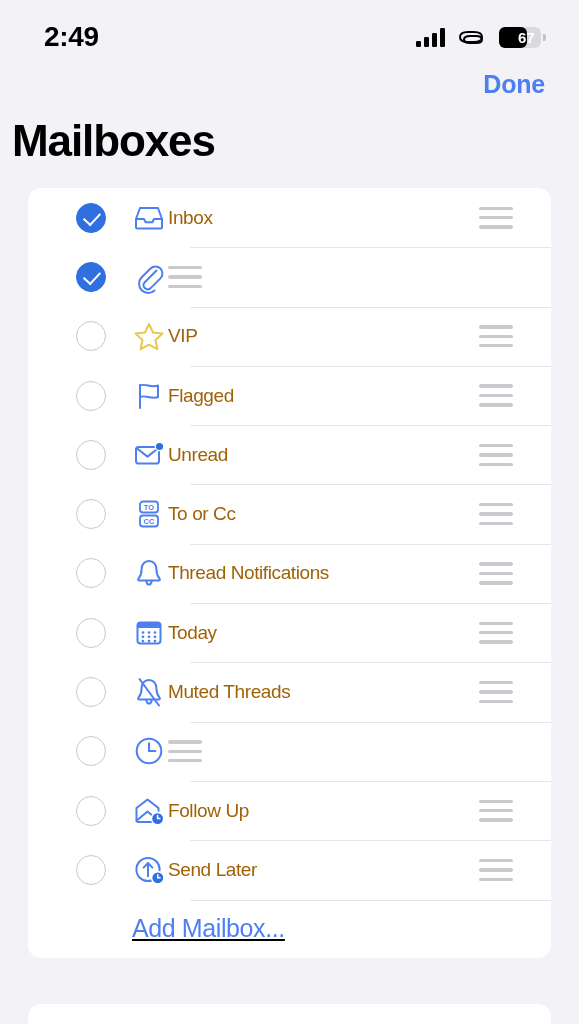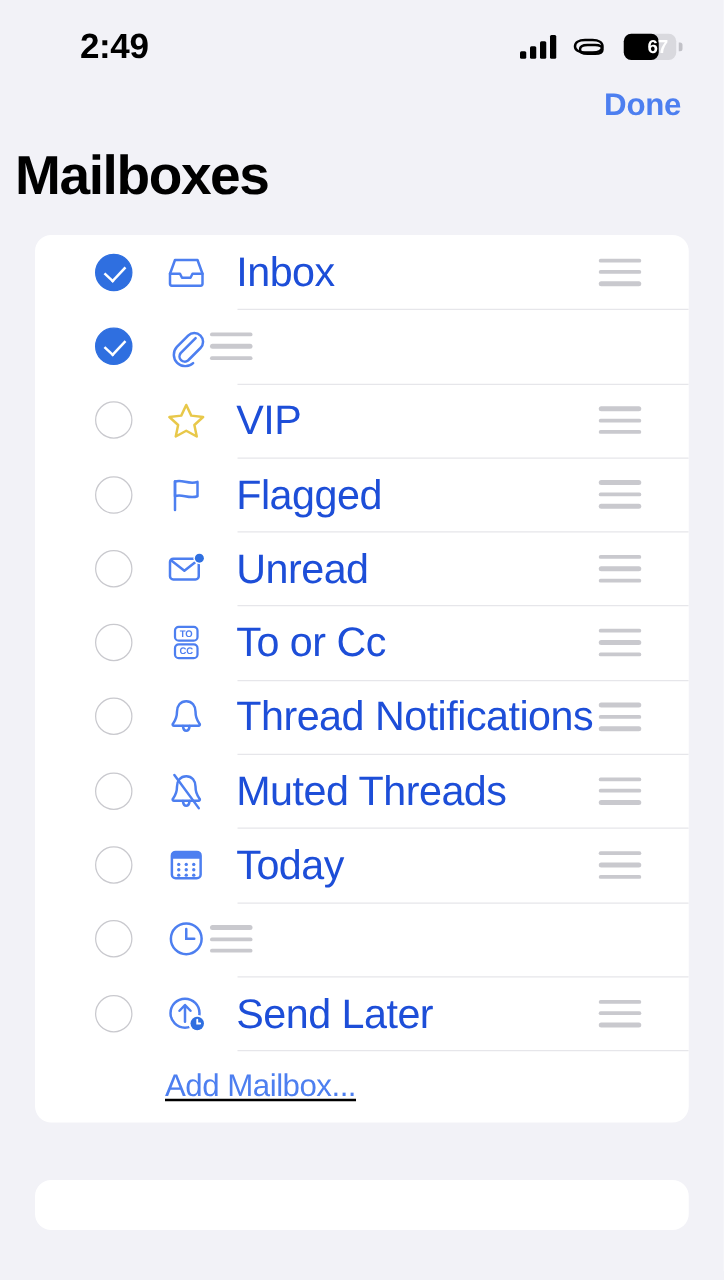--- a/index.html
+++ b/index.html
@@ -17,21 +17,20 @@
     position: relative;
   }
 
   
   .status-bar {
     height: 60px;
     display: flex;
     align-items: center;
     justify-content: space-between;
     padding: 14px 38px 0 44px;
-    margin-left: 20px;
   }
   .status-time {
     font-size: 28px;
     font-weight: bold;
     color: #000;
     letter-spacing: -0.3px;
   }
   .status-right {
     display: flex;
     align-items: center;
@@ -178,23 +177,22 @@
     height: 38px;
     margin-left: 24px;
     display: flex;
     align-items: center;
     justify-content: center;
   }
   .row-icon svg { display: block; }
 
   .row-label {
     flex: 1 1 auto;
-    margin-left: 21px;
-    font-size: 33px;
-    color: #1d4ed8;
+    font-size: 19px;
+    color: #a16207;
     letter-spacing: -0.4px;
   }
 
   
   .drag-handle {
     flex: 0 0 auto;
     margin-right: 38px;
     width: 34px;
     display: flex;
     flex-direction: column;
@@ -362,37 +360,20 @@
 
   <div class="row">
     <div class="checkbox"></div>
     <div class="row-icon">
       <svg width="34" height="34" viewBox="0 0 34 34" fill="none" stroke="#4d7ff0" stroke-width="2" stroke-linecap="round" stroke-linejoin="round">
         <path d="M17 5 C12.3 5 9.6 8.7 9.6 13.2 C9.6 19 7.5 21.4 6.3 23 C5.8 23.7 6.3 24.6 7.2 24.6 L26.8 24.6 C27.7 24.6 28.2 23.7 27.7 23 C26.5 21.4 24.4 19 24.4 13.2 C24.4 8.7 21.7 5 17 5 Z"></path>
         <path d="M14.3 24.8 C14.6 27.2 15.6 28.6 17 28.6 C18.4 28.6 19.4 27.2 19.7 24.8"></path>
       </svg>
     </div>
     <div class="row-label">Thread Notifications</div>
-    <div class="drag-handle">
-        <span></span>
-        <span></span>
-        <span></span>
-      </div>
-  </div>
-
-  <div class="row">
-    <div class="checkbox"></div>
-    <div class="row-icon">
-      <svg width="34" height="34" viewBox="0 0 34 34" fill="none" stroke="#4d7ff0" stroke-width="2" stroke-linecap="round" stroke-linejoin="round">
-        <path d="M17 5 C12.3 5 9.6 8.7 9.6 13.2 C9.6 19 7.5 21.4 6.3 23 C5.8 23.7 6.3 24.6 7.2 24.6 L26.8 24.6 C27.7 24.6 28.2 23.7 27.7 23 C26.5 21.4 24.4 19 24.4 13.2 C24.4 8.7 21.7 5 17 5 Z"></path>
-        <path d="M14.3 24.8 C14.6 27.2 15.6 28.6 17 28.6 C18.4 28.6 19.4 27.2 19.7 24.8"></path>
-        <path d="M7.5 4 L27 30.5"></path>
-      </svg>
-    </div>
-    <div class="row-label">Muted Threads</div>
     <div class="drag-handle">
         <span></span>
         <span></span>
         <span></span>
       </div>
   </div>
 
   <div class="row">
     <div class="checkbox"></div>
     <div class="row-icon">
@@ -416,32 +397,67 @@
     <div class="drag-handle">
         <span></span>
         <span></span>
         <span></span>
       </div>
   </div>
 
   <div class="row">
     <div class="checkbox"></div>
     <div class="row-icon">
+      <svg width="34" height="34" viewBox="0 0 34 34" fill="none" stroke="#4d7ff0" stroke-width="2" stroke-linecap="round" stroke-linejoin="round">
+        <path d="M17 5 C12.3 5 9.6 8.7 9.6 13.2 C9.6 19 7.5 21.4 6.3 23 C5.8 23.7 6.3 24.6 7.2 24.6 L26.8 24.6 C27.7 24.6 28.2 23.7 27.7 23 C26.5 21.4 24.4 19 24.4 13.2 C24.4 8.7 21.7 5 17 5 Z"></path>
+        <path d="M14.3 24.8 C14.6 27.2 15.6 28.6 17 28.6 C18.4 28.6 19.4 27.2 19.7 24.8"></path>
+        <path d="M7.5 4 L27 30.5"></path>
+      </svg>
+    </div>
+    <div class="row-label">Muted Threads</div>
+    <div class="drag-handle">
+        <span></span>
+        <span></span>
+        <span></span>
+      </div>
+  </div>
+
+  <div class="row">
+    <div class="checkbox"></div>
+    <div class="row-icon">
       <svg width="34" height="34" viewBox="0 0 34 34" fill="none" stroke="#4d7ff0" stroke-width="2" stroke-linecap="round">
         <circle cx="17" cy="17" r="12.3"></circle>
         <path d="M17 9.2 L17 17 L23.4 17"></path>
       </svg>
     </div>
     <div class="drag-handle">
         <span></span>
         <span></span>
         <span></span>
       </div>
   </div>
 
+  <div class="row">
+    <div class="checkbox"></div>
+    <div class="row-icon">
+      <svg width="34" height="34" viewBox="0 0 34 34" fill="none">
+        <path d="M4.5 14 L15.5 5.5 L26.5 14 L26.5 26 A2 2 0 0 1 24.5 28 L6.5 28 A2 2 0 0 1 4.5 26 Z" stroke="#4d7ff0" stroke-width="2" stroke-linejoin="round"></path>
+        <path d="M4.5 26.8 L15.5 17.5 L26.5 26.8" stroke="#4d7ff0" stroke-width="2" stroke-linecap="round" stroke-linejoin="round"></path>
+        <circle cx="25.6" cy="24.6" r="7" fill="#fff"></circle>
+        <circle cx="25.6" cy="24.6" r="5.4" fill="#2f6fe0"></circle>
+        <path d="M25.6 21.5 L25.6 24.6 L27.9 24.6" stroke="#fff" stroke-width="1.5" stroke-linecap="round" fill="none"></path>
+      </svg>
+    </div>
+    <div class="row-label">Follow Up</div>
+    <div class="drag-handle">
+        <span></span>
+        <span></span>
+        <span></span>
+      </div>
+  </div>
 
   <div class="row">
     <div class="checkbox"></div>
     <div class="row-icon">
       <svg width="34" height="34" viewBox="0 0 34 34" fill="none">
         <circle cx="16" cy="16.5" r="11.6" stroke="#4d7ff0" stroke-width="2"></circle>
         <path d="M16 23.3 L16 10.2 M11.6 14.6 L16 10 L20.4 14.6" stroke="#4d7ff0" stroke-width="2" stroke-linecap="round" stroke-linejoin="round"></path>
         <circle cx="25.8" cy="24.8" r="7" fill="#fff"></circle>
         <circle cx="25.8" cy="24.8" r="5.4" fill="#2f6fe0"></circle>
         <path d="M25.8 21.7 L25.8 24.8 L28.1 24.8" stroke="#fff" stroke-width="1.5" stroke-linecap="round" fill="none"></path>

